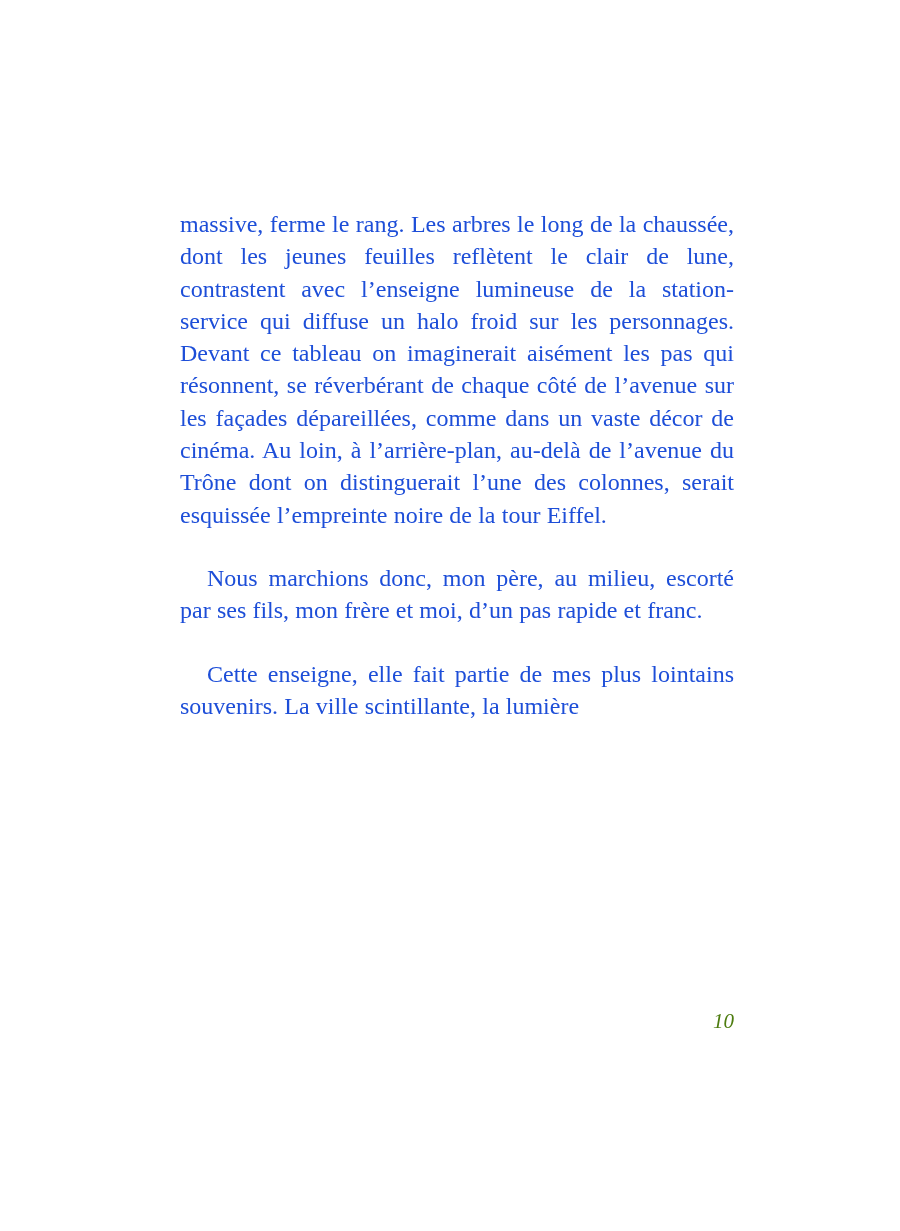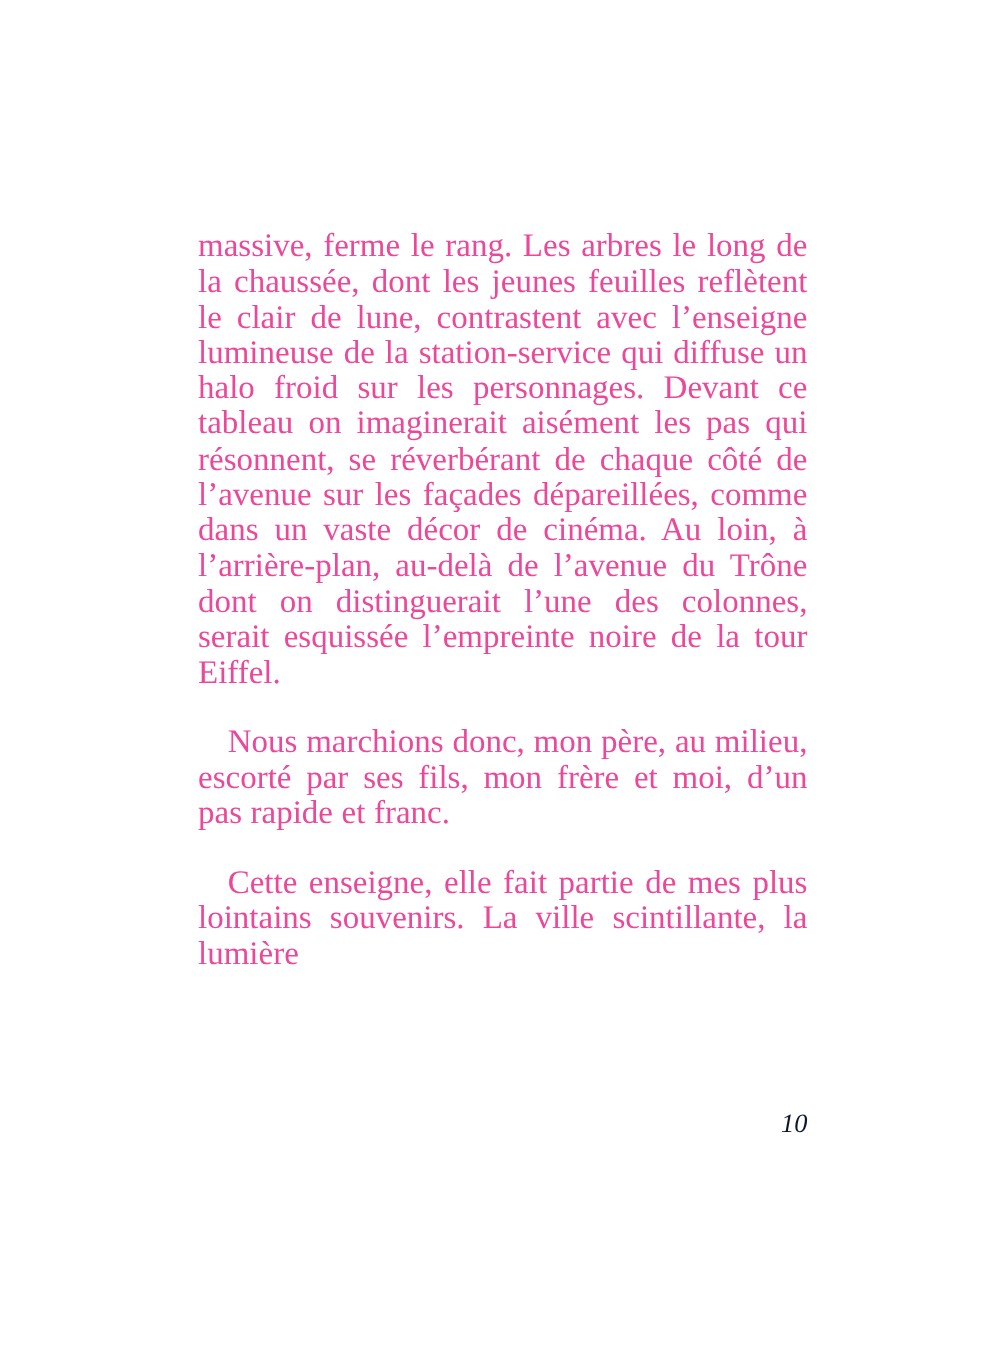--- a/index.html
+++ b/index.html
@@ -27,25 +27,25 @@
 
   .text-block {
     position: absolute;
     left: 180px;
     top: 208px;
     width: 554px;
   }
 
   .para {
     margin: 0;
-    font-size: 30px;
+    font-size: 24px;
     line-height: 32.3px;
     text-align: justify;
     text-justify: inter-word;
-    color: #ec4899;
+    color: #1d4ed8;
     hyphens: manual;
     -webkit-hyphens: manual;
     word-spacing: 0.01em;
   }
 
   .para + .para {
     margin-top: 31px;
   }
 
   .para.indent {
@@ -56,23 +56,23 @@
   .para {
     text-align-last: left;
   }
 
   .page-number {
     position: absolute;
     left: 180px;
     top: 1009px;
     width: 554px;
     text-align: right;
-    font-size: 24px;
+    font-size: 21px;
     font-style: italic;
-    color: #0f172a;
+    color: #4d7c0f;
     font-family: "Liberation Serif", "DejaVu Serif", serif;
   }
 </style>
 </head>
 <body>
 
 <div class="page">
 
   <div class="text-block">
 

